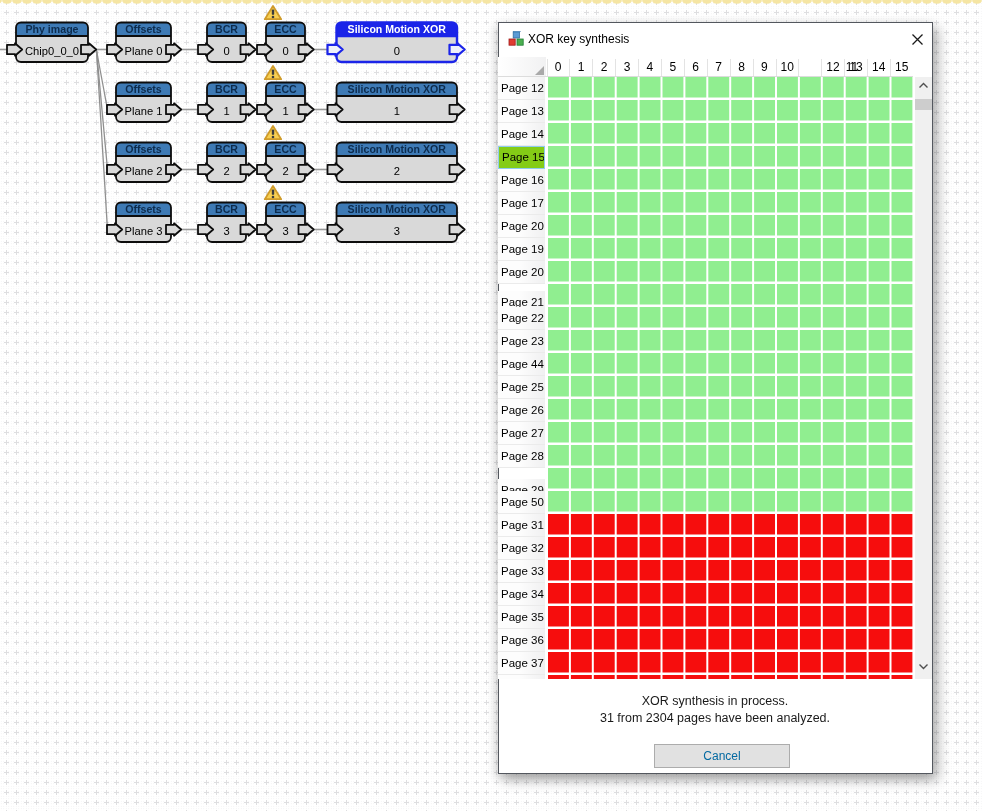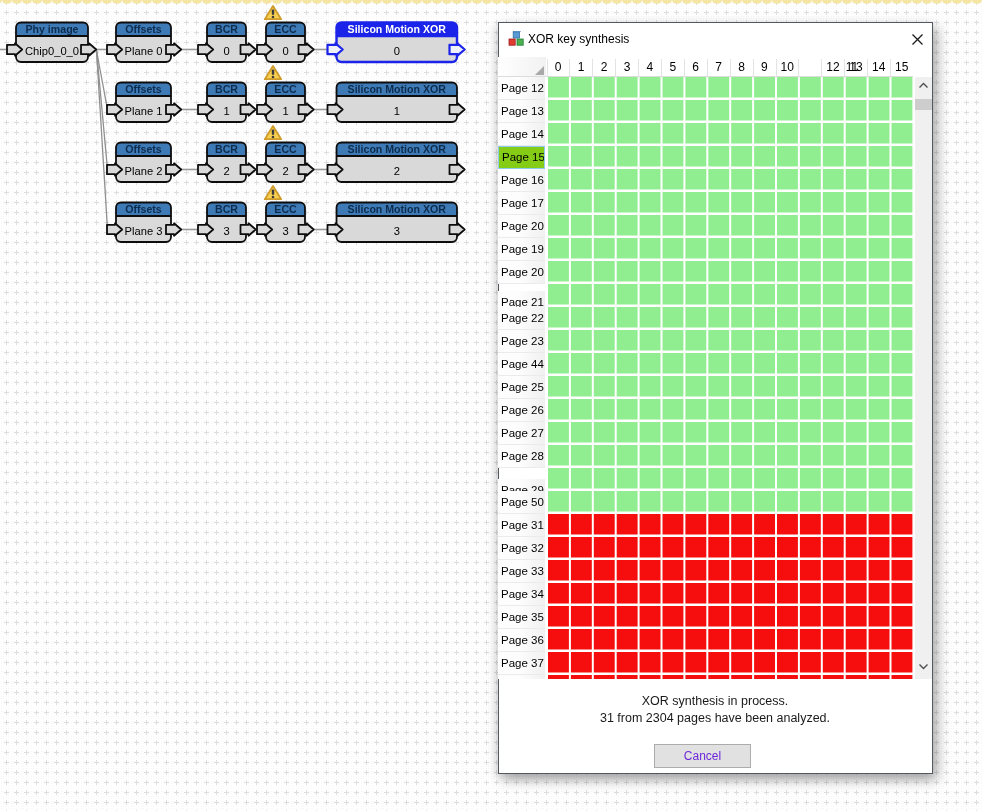--- a/index.html
+++ b/index.html
@@ -15,22 +15,22 @@
 .rh { position:absolute; left:0; width:47px; height:23px; font-size:11.5px; line-height:23px; padding-left:3px;
    white-space:nowrap; overflow:hidden; background:linear-gradient(to right,#fdfdfd 45%,#f0f0f1);
    border-bottom:1px solid #ebebeb; color:#000; }
 .rh.sel { background:#84cc16; border:1px solid #8fccec; line-height:21px; }
 .cells { position:absolute; left:548px; top:77px; }
 #sbar { position:absolute; left:915px; top:77px; width:17px; height:602px; background:#f0f0f0; }
 #sbar .up { position:absolute; top:0; left:0; }
 #sbar .dn { position:absolute; bottom:0; left:0; }
 #sbar .th { position:absolute; top:22px; left:0; width:17px; height:11px; background:#cdcdcd; }
 .msg { position:absolute; left:498px; width:434px; text-align:center; font-size:12.5px; color:#1a1a1a; }
-#cancel { position:absolute; left:654px; top:744px; width:97px; height:24px; background:#e1e1e1;
-  border:1px solid #acacac; text-align:center; font-size:12px; line-height:22px; color:#6d28d9; }
+#cancel { position:absolute; left:654px; top:744px; width:136px; height:24px; background:#e1e1e1;
+  border:1px solid #acacac; text-align:center; font-size:12px; line-height:22px; color:#0369a1; }
 </style></head>
 <body>
 <div id="wrap">
 <svg width="982" height="811" viewBox="0 0 982 811" style="position:absolute;left:0;top:0" font-family="Liberation Sans, sans-serif">
 <defs>
 <pattern id="dots" width="2.5" height="2.5" patternUnits="userSpaceOnUse">
 <rect x="0.8" y="0.8" width="0.9" height="0.9" fill="#eeeef1"></rect>
 </pattern>
 <pattern id="grid" width="10" height="10" patternUnits="userSpaceOnUse">
 <path d="M4 2.5 H9 M6.5 0 V5" stroke="#dedee0" stroke-width="1"></path>

